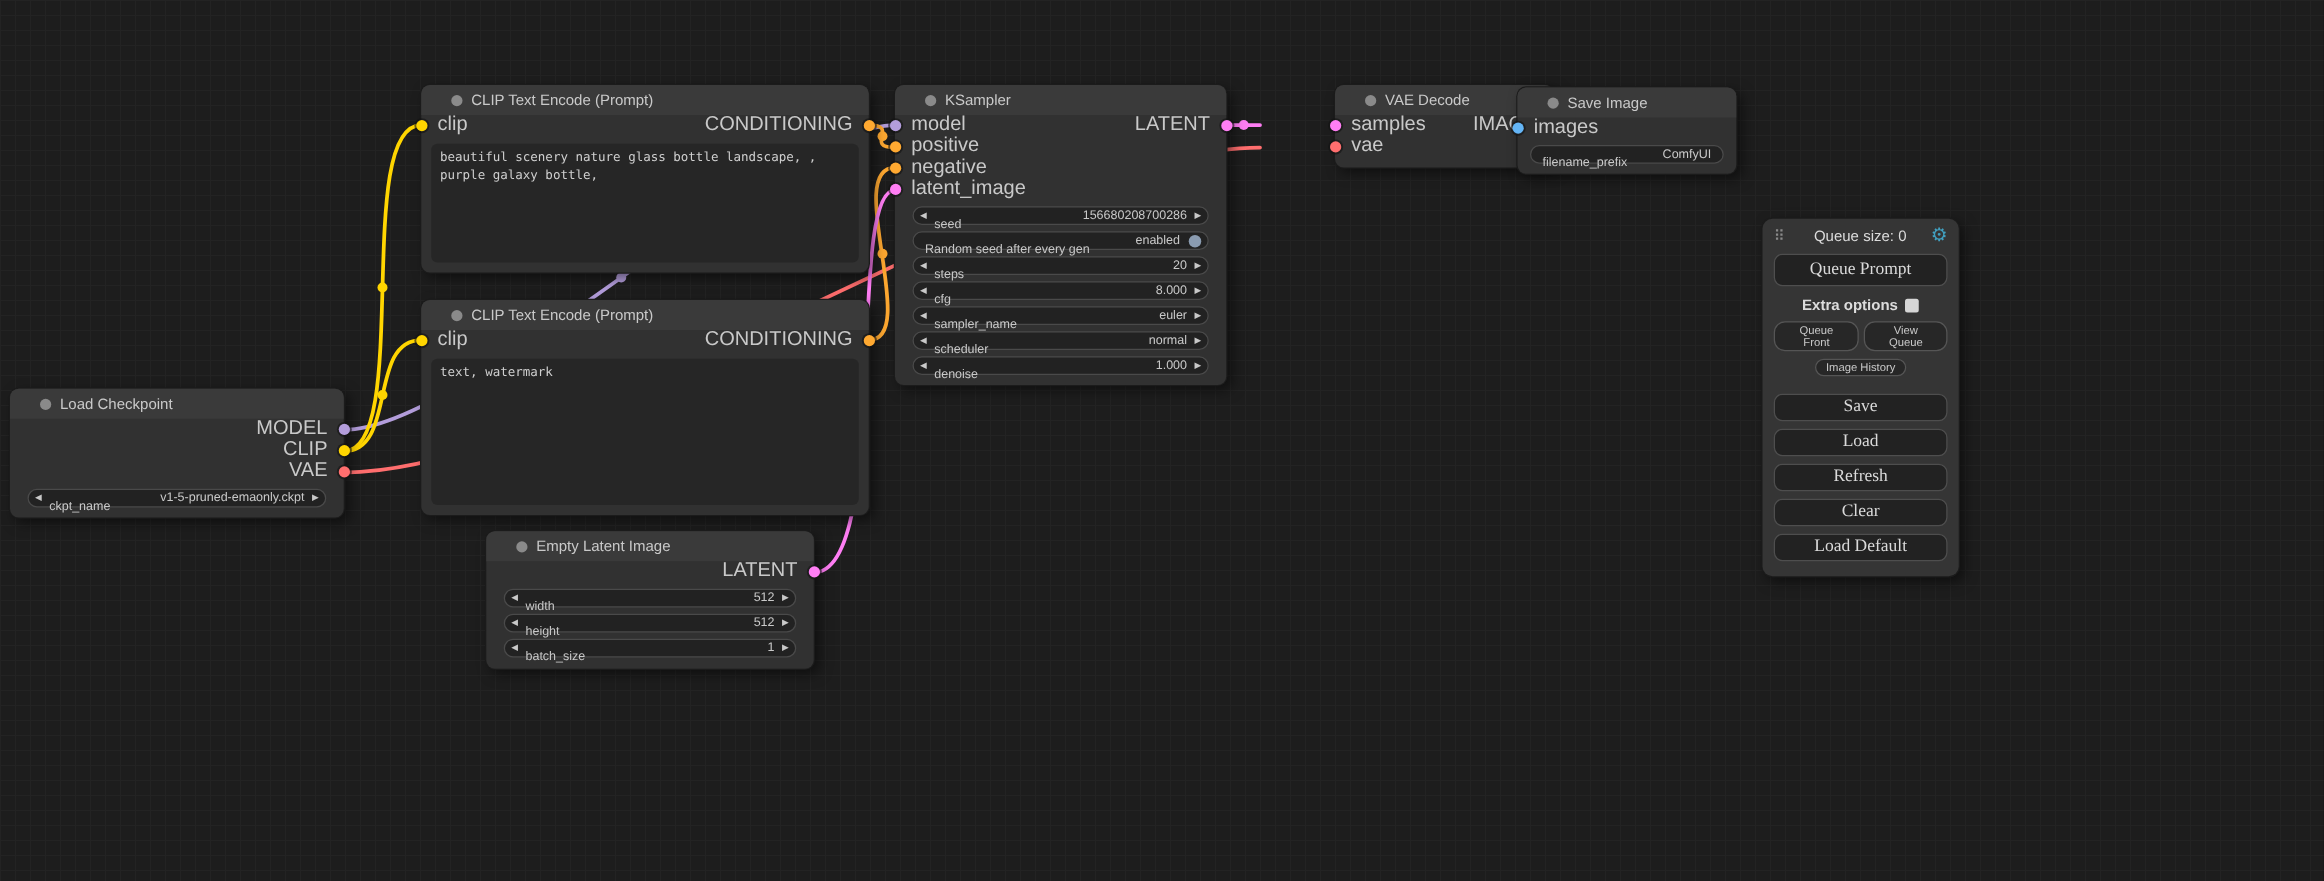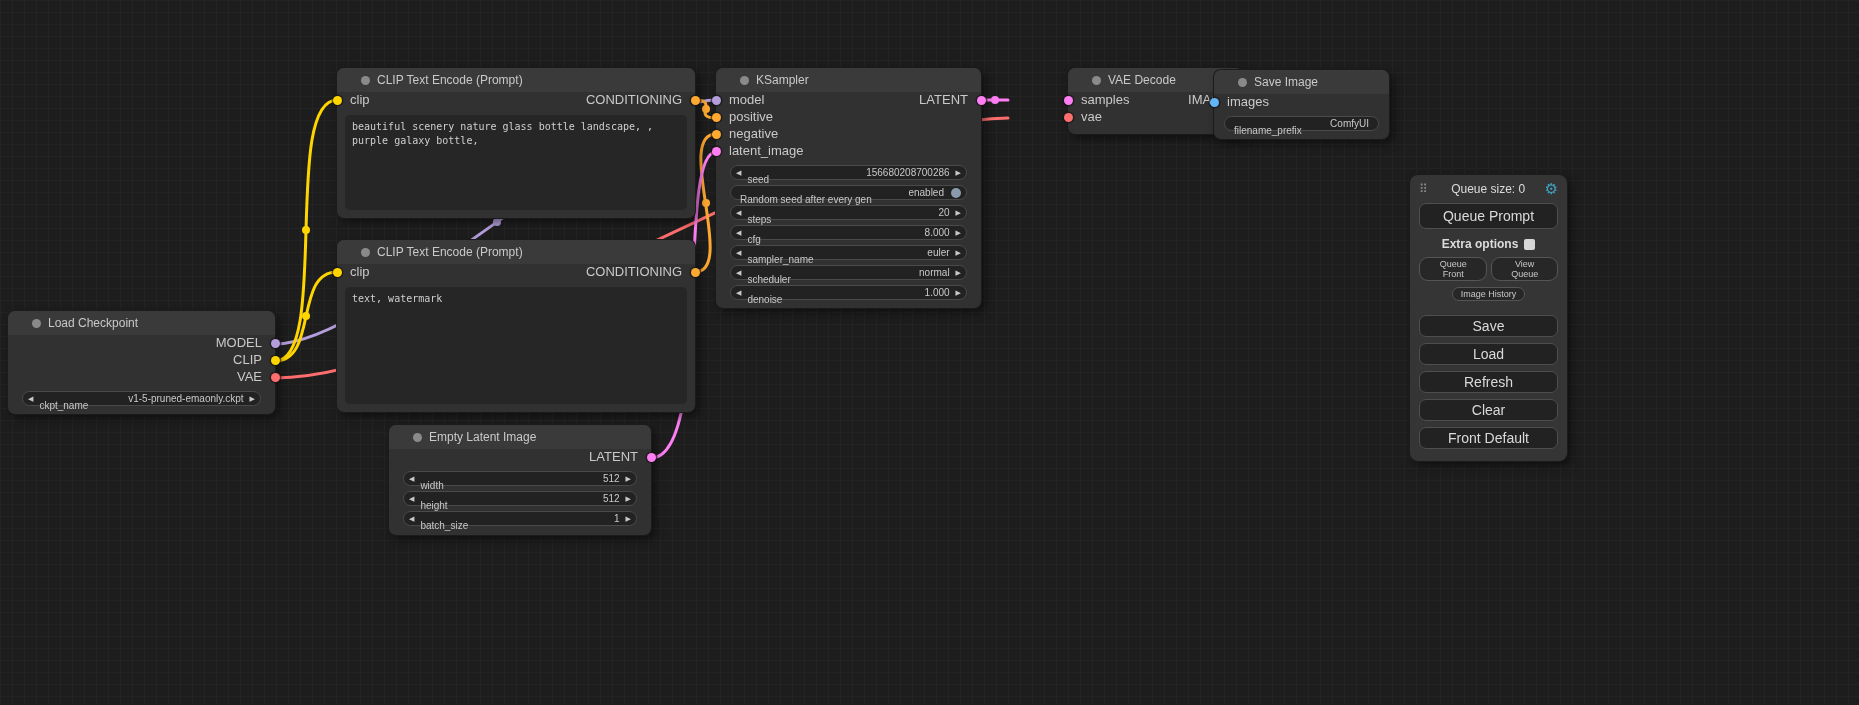--- a/index.html
+++ b/index.html
@@ -22,22 +22,22 @@
     box-shadow:0 0 0 1px #1b1b1b, 4px 4px 10px rgba(0,0,0,0.5);
   }
   .node-title {
     height:24px; background:#3a3a3a; border-radius:7px 7px 0 0;
     display:flex; align-items:center; gap:7px; padding:0 24px;
     font-size:12px; color:#c9c9c9; white-space:nowrap;
   }
   .collapse-dot { width:9px; height:9px; border-radius:50%; background:#8a8a8a; flex:none; }
 
   .slot-row {
-    height:17px; display:flex; align-items:flex-start;
-    padding:0 13px; font-size:13px; color:#c9c9c9; position:relative;
+    height:17px; display:flex; align-items:flex-end;
+    padding:0 13px; font-size:16px; color:#c9c9c9; position:relative;
   }
   .slot-label.right { margin-left:auto; }
   .slot-dot {
     width:9px; height:9px; border-radius:50%;
     position:absolute; top:4px;
     box-shadow:0 0 0 1.5px rgba(18,18,18,0.6);
   }
   .slot-dot.in  { left:-4.5px; }
   .slot-dot.out { right:-4.5px; }
 
@@ -71,21 +71,21 @@
     padding:6px 9px 12px;
   }
   .menu-header { display:flex; align-items:center; font-size:12px; color:#dcdcdc; }
   .drag-handle { color:#8a8a8a; font-size:12px; margin-right:4px; cursor:grab; }
   .queue-size  { flex:1; text-align:center; }
   .gear { color:var(--gear_icon); font-size:15px; line-height:1; cursor:pointer; }
   .btn {
     display:block; width:100%; background:#222;
     border:1px solid #4e4e4e; border-radius:7px; color:#dadada;
     font-size:14px; text-align:center; padding:2px 0; margin-top:6px;
-    font-family:Liberation Sans, sans-serif; cursor:pointer;
+    font-family:Liberation Serif, serif; cursor:pointer;
   }
   .btn.primary { padding:4px 0; margin-top:7px; }
   .extra-row {
     display:flex; align-items:center; justify-content:center; gap:6px;
     font-size:12px; color:#dcdcdc; margin-top:8px;font-weight:bold;
   }
   .checkbox { width:11px; height:11px; background:#d6d6d6; border-radius:2px; cursor:pointer; }
   .small-row { display:flex; gap:4px; margin-top:6px; justify-content:center; }
   .btn-small {
     background:#272727; border:1px solid #555; border-radius:9px;
@@ -314,16 +314,16 @@
       <button class="btn-small">Queue Front</button>
       <button class="btn-small">View Queue</button>
     </div>
     <div class="small-row">
       <button class="btn-small">Image History</button>
     </div>
     <button class="btn group-gap">Save</button>
     <button class="btn">Load</button>
     <button class="btn">Refresh</button>
     <button class="btn">Clear</button>
-    <button class="btn">Front Default</button>
+    <button class="btn">Load Default</button>
   </div>
 
 </div>
 
 </body></html>

